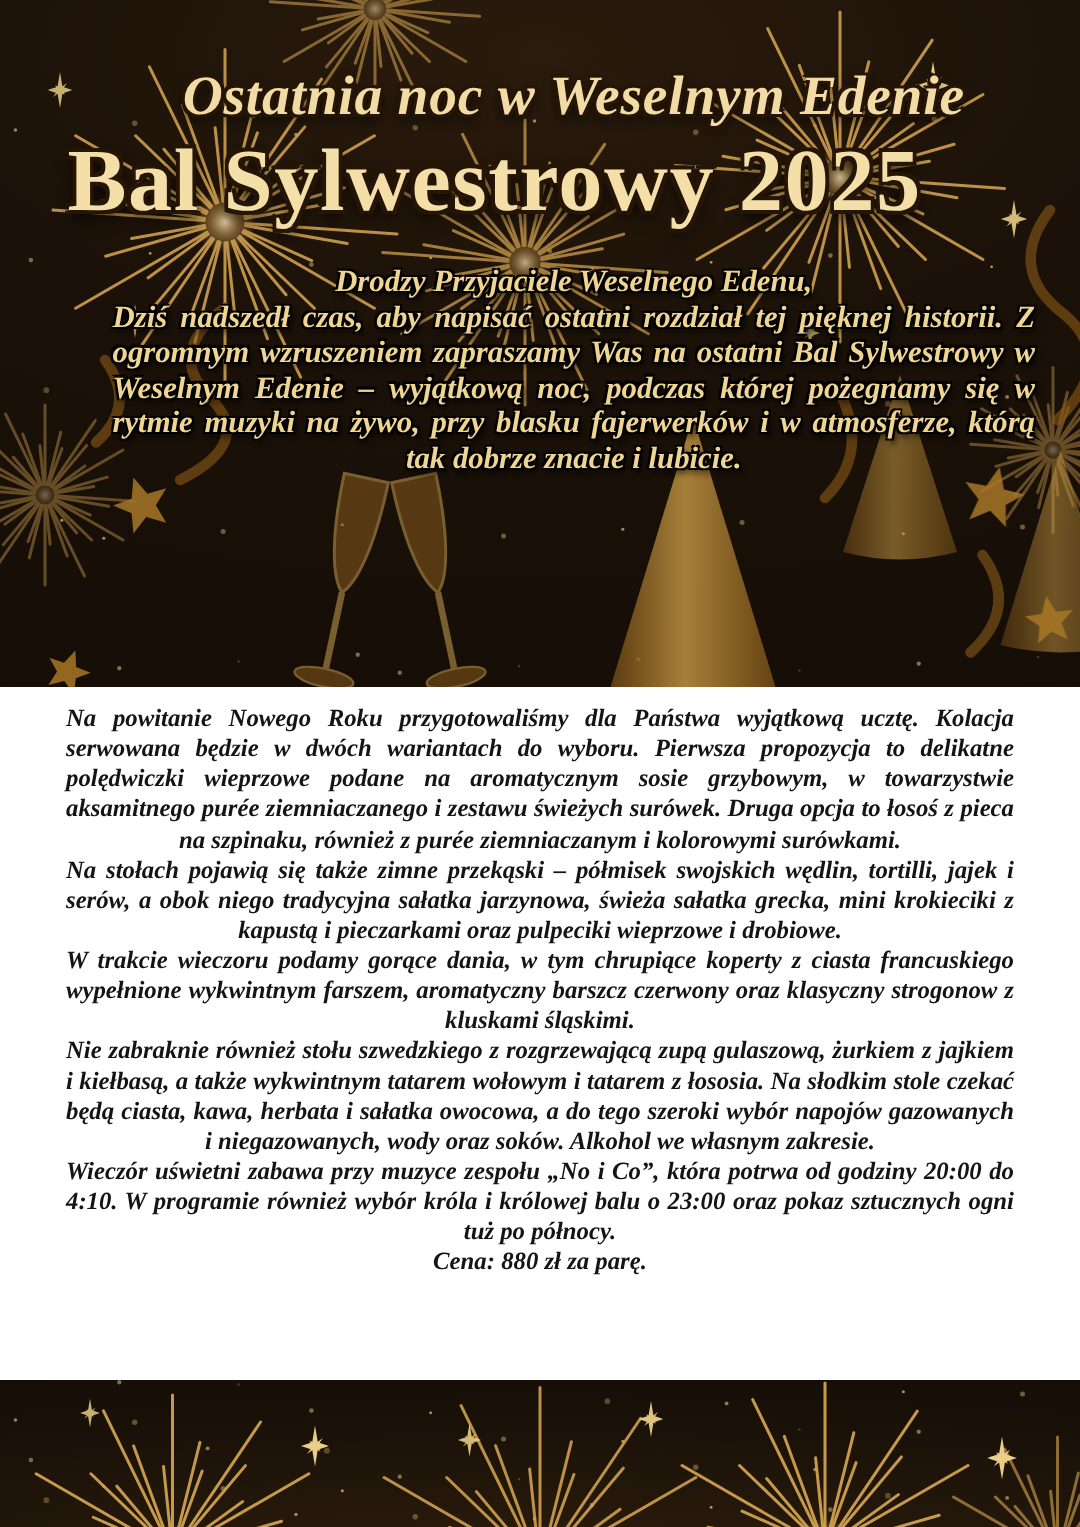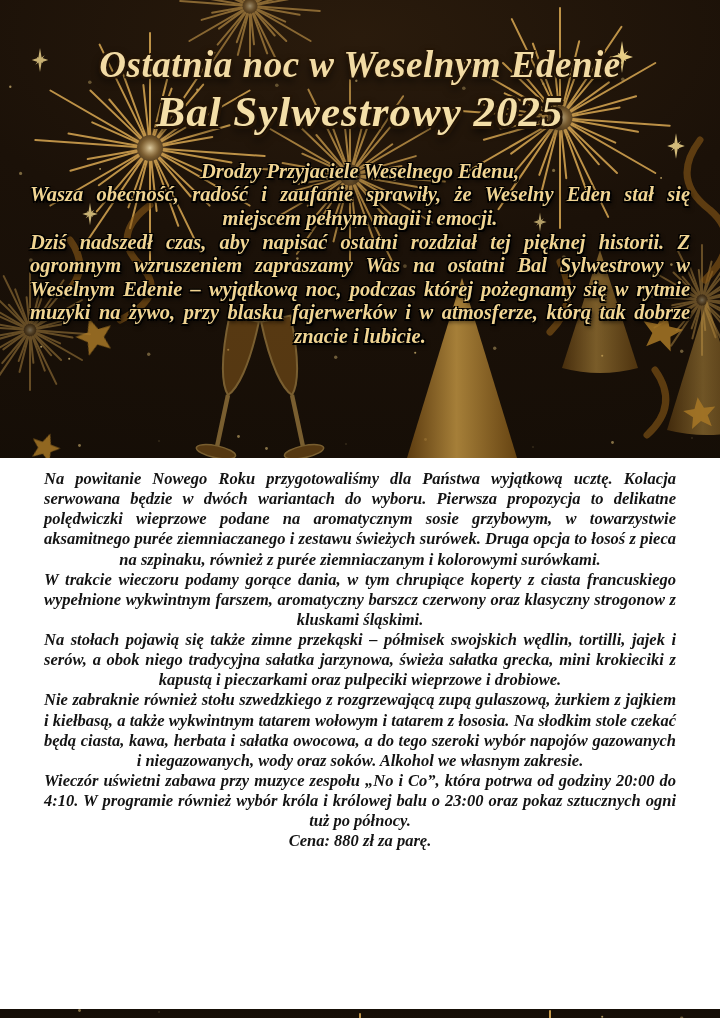--- a/index.html
+++ b/index.html
@@ -6,43 +6,43 @@
   .poster{
     width:720px;height:1018px;position:relative;overflow:hidden;
     font-family:"Liberation Serif","DejaVu Serif",serif;
   }
   
   .hero{
     position:relative;height:458px;overflow:hidden;
     background:radial-gradient(140% 110% at 50% 8%, #2a1b0c 0%, #1b1108 42%, #140d06 100%);
   }
   .hero svg.fx{position:absolute;inset:0;display:block;}
-  .hero-content{position:relative;z-index:1;}
+  .hero-content{position:relative;z-index:1;margin-left:45px;}
   .subtitle{
     margin:0;padding-top:44px;text-align:center;
     font-size:37px;line-height:1.12;font-style:italic;font-weight:700;
     color:#f2dba4;letter-spacing:.5px;
     text-shadow:2px 2px 0 #241506,-2px -2px 0 #241506,2px -2px 0 #241506,-2px 2px 0 #241506,0 4px 8px rgba(0,0,0,.85);
   }
   .title{
-    margin:4px 0 0;text-align:center;
-    font-size:43px;line-height:1.08;font-style:italic;font-weight:700;
+    margin:4px 0 0;
+    font-size:59px;line-height:1.08;font-weight:700;
     color:#f4dfa8;letter-spacing:1px;
     text-shadow:2.5px 2.5px 0 #241506,-2.5px -2.5px 0 #241506,2.5px -2.5px 0 #241506,-2.5px 2.5px 0 #241506,0 5px 10px rgba(0,0,0,.9);
   }
   .invite{
     margin:24px 30px 0;color:#f0d492;
     font-size:20.5px;line-height:1.15;font-style:italic;font-weight:700;
     text-shadow:1.5px 1.5px 0 #000,-1.5px -1.5px 0 #000,1.5px -1.5px 0 #000,-1.5px 1.5px 0 #000,2px 3px 4px rgba(0,0,0,.95);
   }
   .invite p{margin:0;text-align:justify;text-align-last:center;}
   .invite p.salutation{text-align:left;}
   
   .details{
-    height:551px;box-sizing:border-box;background:#ffffff;
+    height:462px;box-sizing:border-box;background:#ffffff;
     padding:11px 44px 0;overflow:hidden;
   }
   .details p{
     margin:0;color:#141414;
     font-size:16.5px;line-height:1.22;font-style:italic;font-weight:700;
     text-align:justify;text-align-last:center;
   }
   .details p.price{}
   
   .footer{
@@ -402,30 +402,29 @@
           <ellipse cx="0" cy="58" rx="20" ry="6" fill="#8a5c1d" stroke="#caa052" stroke-width="1.5"></ellipse>
         </g>
       </g>
     </svg>
 
     <div class="hero-content">
       <h2 class="subtitle">Ostatnia noc w Weselnym Edenie</h2>
       <h1 class="title">Bal Sylwestrowy 2025</h1>
       <div class="invite">
         <p class="salutation">Drodzy Przyjaciele Weselnego Edenu,</p>
-        <p>Wasza obecność, radość i zaufanie sprawiły, że Weselny Eden stał się miejscem pełnym magii i emocji.</p>
         <p>Dziś nadszedł czas, aby napisać ostatni rozdział tej pięknej historii. Z ogromnym wzruszeniem zapraszamy Was na ostatni Bal Sylwestrowy w Weselnym Edenie – wyjątkową noc, podczas której pożegnamy się w rytmie muzyki na żywo, przy blasku fajerwerków i w atmosferze, którą tak dobrze znacie i lubicie.</p>
       </div>
     </div>
   </section>
 
   <section class="details">
     <p>Na powitanie Nowego Roku przygotowaliśmy dla Państwa wyjątkową ucztę. Kolacja serwowana będzie w dwóch wariantach do wyboru. Pierwsza propozycja to delikatne polędwiczki wieprzowe podane na aromatycznym sosie grzybowym, w towarzystwie aksamitnego purée ziemniaczanego i zestawu świeżych surówek. Druga opcja to łosoś z pieca na szpinaku, również z purée ziemniaczanym i kolorowymi surówkami.</p>
+    <p>Na stołach pojawią się także zimne przekąski – półmisek swojskich wędlin, tortilli, jajek i serów, a obok niego tradycyjna sałatka jarzynowa, świeża sałatka grecka, mini krokieciki z kapustą i pieczarkami oraz pulpeciki wieprzowe i drobiowe.</p>
     <p>W trakcie wieczoru podamy gorące dania, w tym chrupiące koperty z ciasta francuskiego wypełnione wykwintnym farszem, aromatyczny barszcz czerwony oraz klasyczny strogonow z kluskami śląskimi.</p>
-    <p>Na stołach pojawią się także zimne przekąski – półmisek swojskich wędlin, tortilli, jajek i serów, a obok niego tradycyjna sałatka jarzynowa, świeża sałatka grecka, mini krokieciki z kapustą i pieczarkami oraz pulpeciki wieprzowe i drobiowe.</p>
     <p>Nie zabraknie również stołu szwedzkiego z rozgrzewającą zupą gulaszową, żurkiem z jajkiem i kiełbasą, a także wykwintnym tatarem wołowym i tatarem z łososia. Na słodkim stole czekać będą ciasta, kawa, herbata i sałatka owocowa, a do tego szeroki wybór napojów gazowanych i niegazowanych, wody oraz soków. Alkohol we własnym zakresie.</p>
     <p>Wieczór uświetni zabawa przy muzyce zespołu „No i Co”, która potrwa od godziny 20:00 do 4:10. W programie również wybór króla i królowej balu o 23:00 oraz pokaz sztucznych ogni tuż po północy.</p>
     <p class="price">Cena: 880 zł za parę.</p>
   </section>
 
   <section class="footer">
     <svg class="fx" viewBox="0 0 720 98" aria-hidden="true">
       <g class="dots">
           <circle cx="197.3" cy="89.7" r="1.18" opacity="0.64"></circle>
           <circle cx="394.6" cy="83.4" r="1.55" opacity="0.47"></circle>

